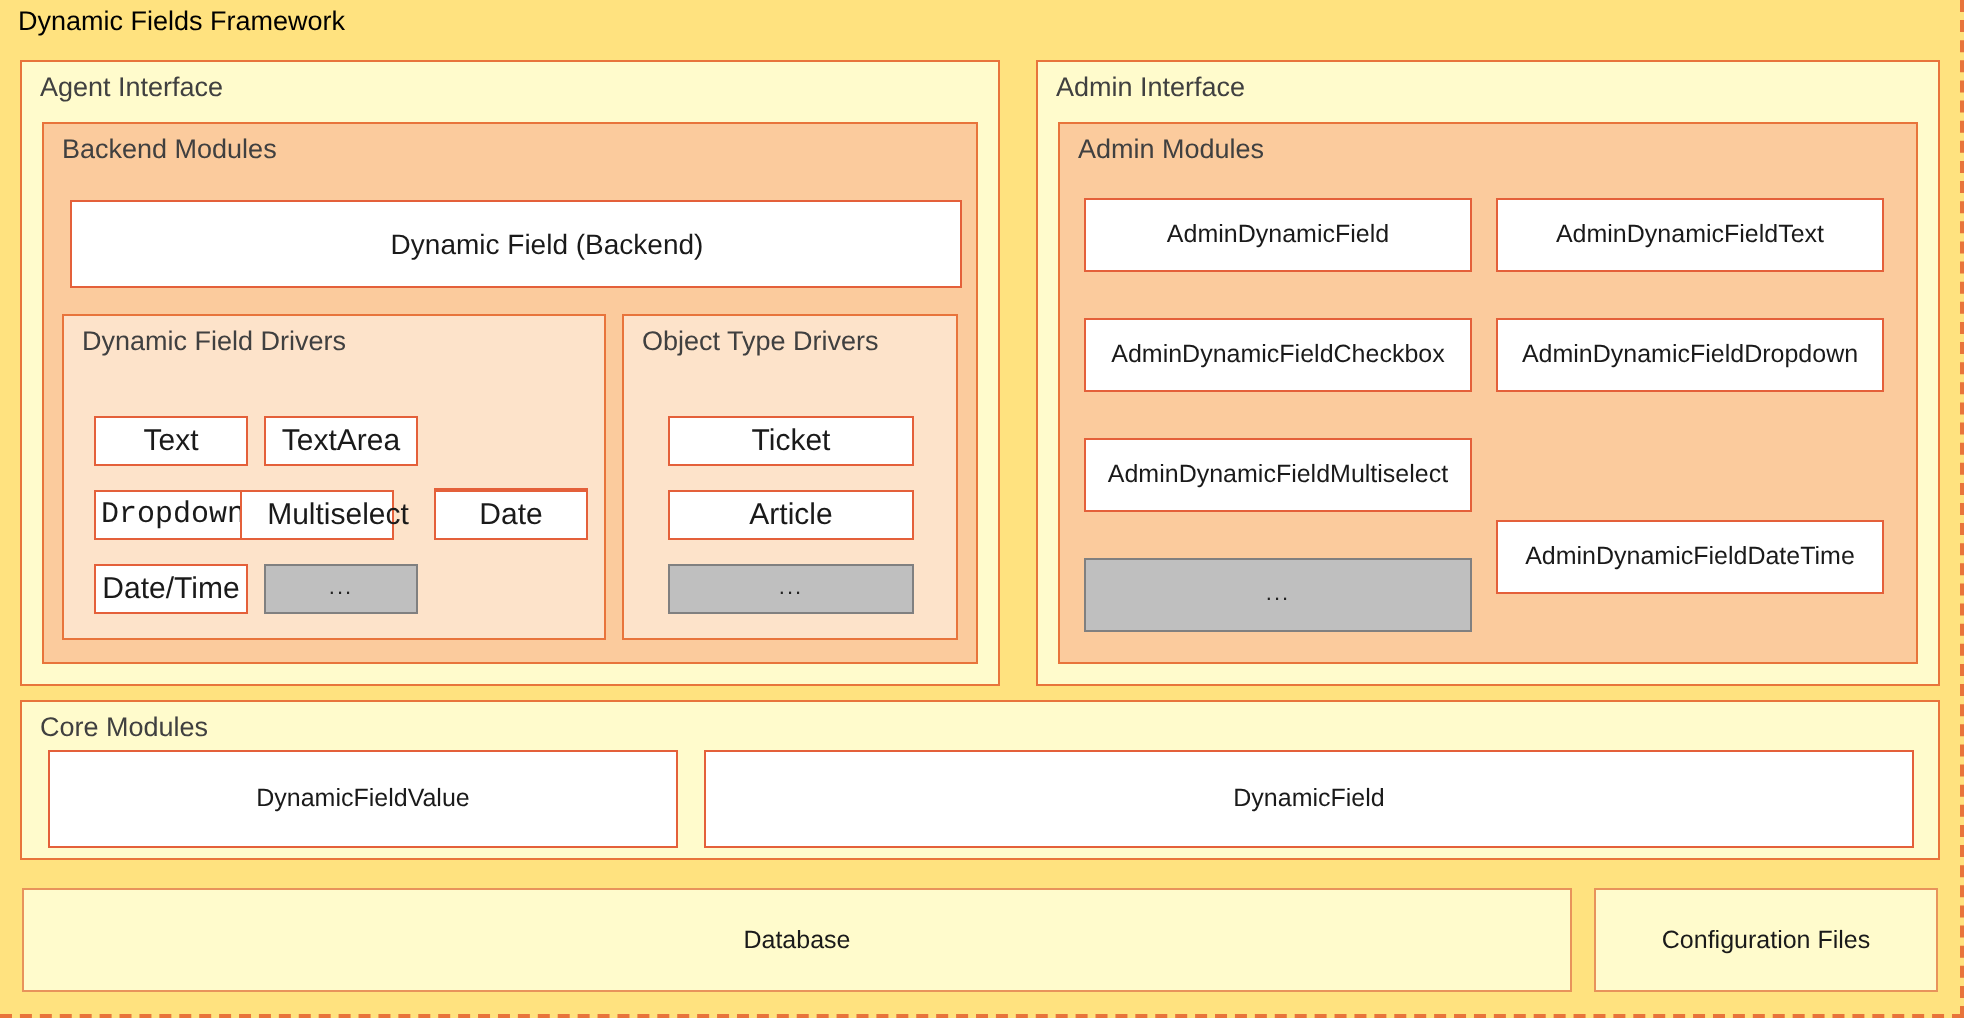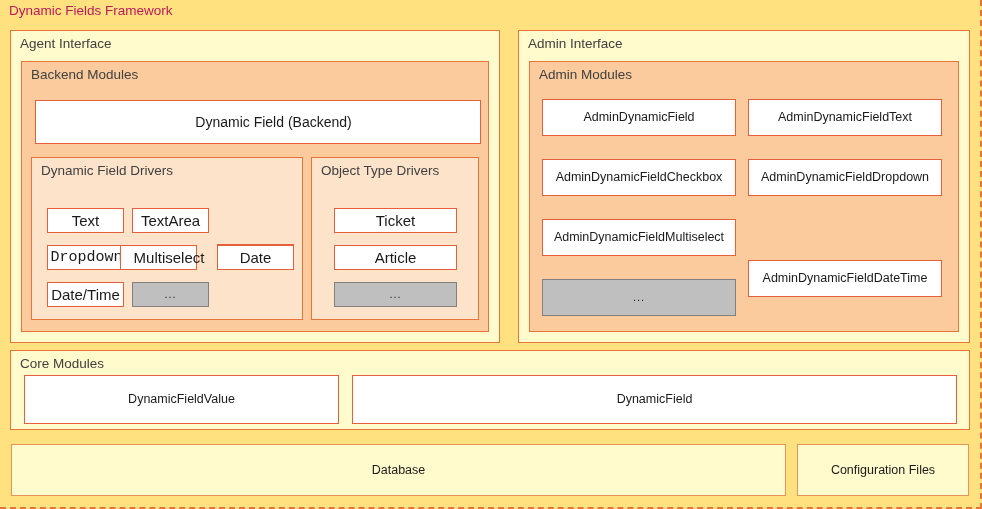--- a/index.html
+++ b/index.html
@@ -27,21 +27,21 @@
     border: 2px dashed #E8743B;
     border-left: none;
     border-top: none;
   }
   #framework-title {
     position: absolute;
     left: 9px;
     top: 3px;
     font-size: 13.5px;
     line-height: 16px;
-    color: #be185d;
+    color: #000000;
     white-space: nowrap;
   }
 
   
   .panel {
     position: absolute;
     box-sizing: border-box;
     border: 1px solid #E8743B;
   }
   .panel-title {

